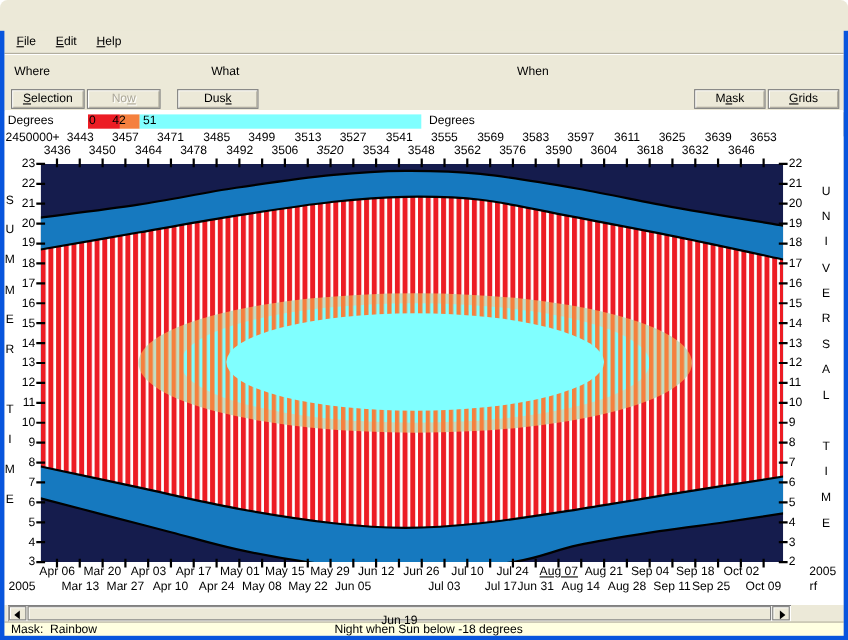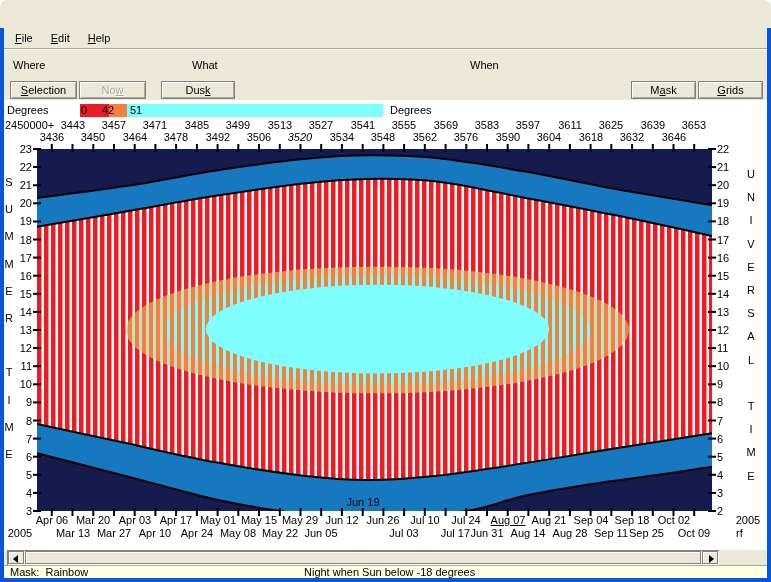--- a/index.html
+++ b/index.html
@@ -371,21 +371,21 @@
     <div class="glabel" style="left: 567px; top: 514px; width: 48px; text-align: center;">Sep 04</div>
     <div class="glabel" style="left: 608px; top: 514px; width: 48px; text-align: center;">Sep 18</div>
     <div class="glabel" style="left: 650px; top: 514px; width: 48px; text-align: center;">Oct 02</div>
     <div class="glabel" style="left: 49px; top: 527px; width: 48px; text-align: center;">Mar 13</div>
     <div class="glabel" style="left: 90px; top: 527px; width: 48px; text-align: center;">Mar 27</div>
     <div class="glabel" style="left: 131px; top: 527px; width: 48px; text-align: center;">Apr 10</div>
     <div class="glabel" style="left: 173px; top: 527px; width: 48px; text-align: center;">Apr 24</div>
     <div class="glabel" style="left: 214px; top: 527px; width: 48px; text-align: center;">May 08</div>
     <div class="glabel" style="left: 256px; top: 527px; width: 48px; text-align: center;">May 22</div>
     <div class="glabel" style="left: 297px; top: 527px; width: 48px; text-align: center;">Jun 05</div>
-    <div class="glabel" style="left: 339px; top: 496px; width: 48px; text-align: center;">Jun 19</div>
+    <div class="glabel" style="left: 339px; top: 558px; width: 48px; text-align: center;">Jun 19</div>
     <div class="glabel" style="left: 380px; top: 527px; width: 48px; text-align: center;">Jul 03</div>
     <div class="glabel" style="left: 422px; top: 527px; width: 48px; text-align: right;">Jul 17</div>
     <div class="glabel" style="left: 463px; top: 527px; width: 48px; text-align: center;">Jun 31</div>
     <div class="glabel" style="left: 504px; top: 527px; width: 48px; text-align: center;">Aug 14</div>
     <div class="glabel" style="left: 546px; top: 527px; width: 48px; text-align: center;">Aug 28</div>
     <div class="glabel" style="left: 587px; top: 527px; width: 48px; text-align: center;">Sep 11</div>
     <div class="glabel" style="left: 629px; top: 527px; width: 48px; text-align: left;">Sep 25</div>
     <div class="glabel" style="left: 670px; top: 527px; width: 48px; text-align: center;">Oct 09</div>
     <div class="glabel" style="left: 3px; top: 527px; width: 34px; text-align: center;">2005</div>
     <div class="glabel" style="left: 731px; top: 514px; width: 34px; text-align: center;">2005</div>

